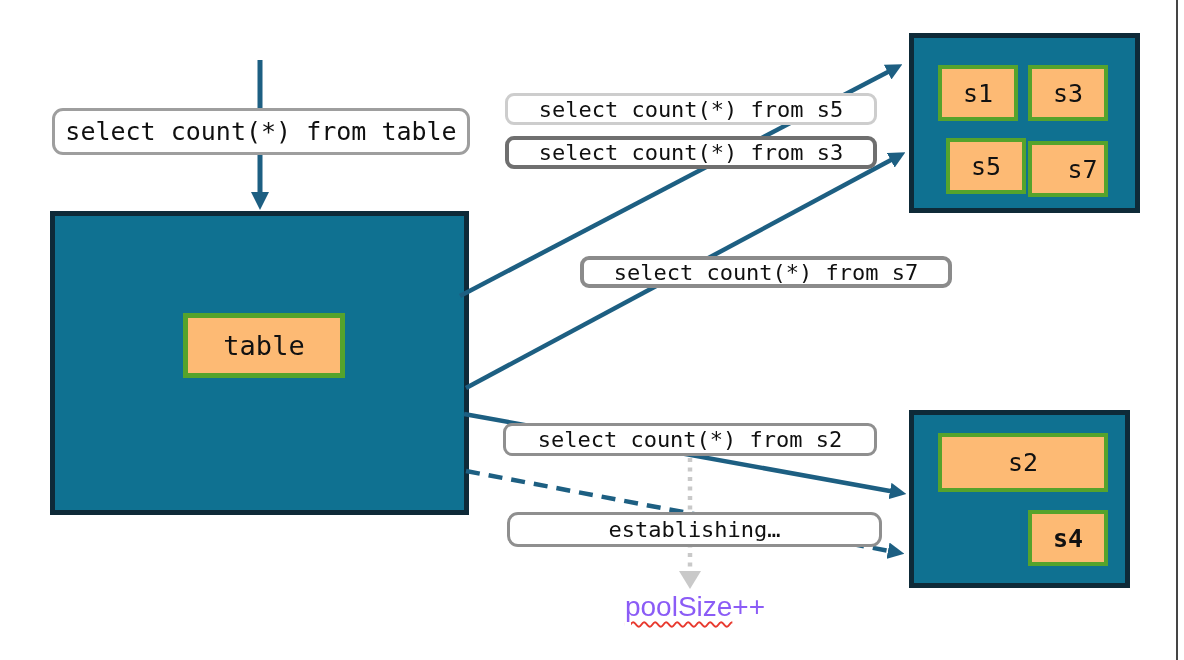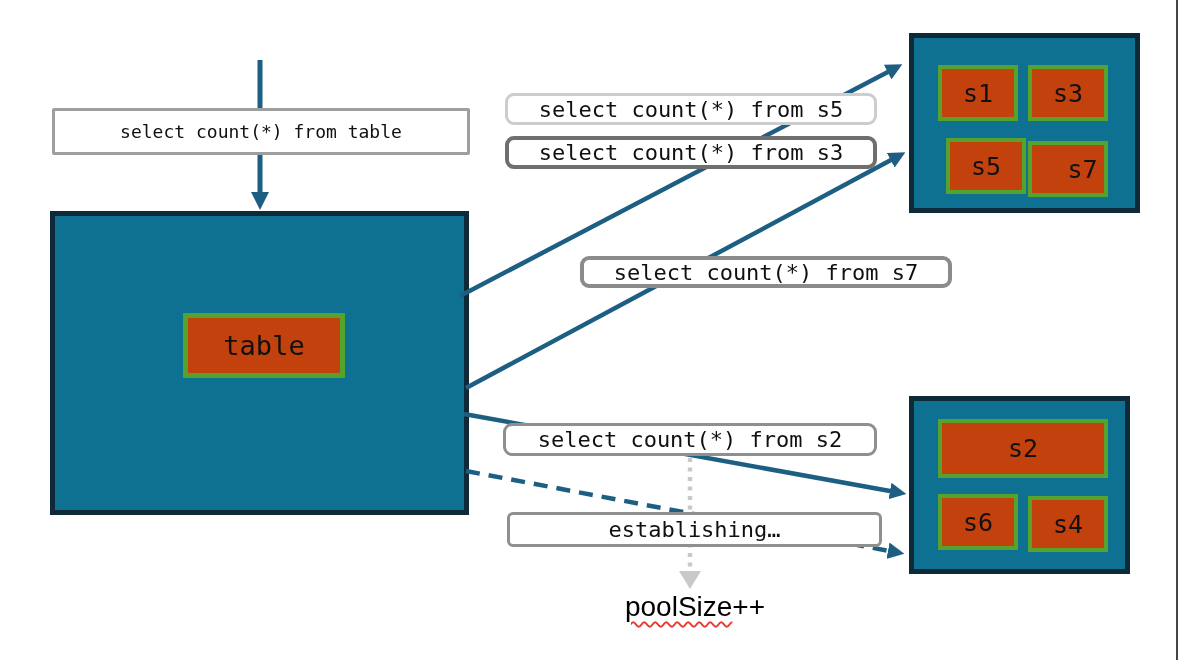--- a/index.html
+++ b/index.html
@@ -3,43 +3,43 @@
 <meta charset="utf-8">
 <style>
   html,body{margin:0;padding:0;background:#ffffff;}
   .canvas{position:relative;width:1184px;height:660px;background:#ffffff;overflow:hidden;
           font-family:"DejaVu Sans Mono","Liberation Mono",monospace;}
   svg.lines{position:absolute;left:0;top:0;width:1184px;height:660px;z-index:2;pointer-events:none;}
 
   .teal-box{position:absolute;background:#0f7191;border:5px solid #0e2a38;box-sizing:border-box;z-index:1;}
   .table-box{left:50px;top:211px;width:419px;height:304px;}
   .top-box{left:909px;top:33px;width:231px;height:180px;}
-  .bottom-box{left:909px;top:396px;width:221px;height:178px;}
+  .bottom-box{left:909px;top:410px;width:221px;height:178px;}
 
-  .white-chip{position:absolute;background:#c2410c;border:5px solid #55a32c;box-sizing:border-box;
+  .white-chip{position:absolute;background:#fdba74;border:5px solid #55a32c;box-sizing:border-box;
               display:flex;align-items:center;justify-content:center;color:#111;}
   .table-chip{left:128px;top:97px;width:162px;height:65px;font-size:27px;text-align:right;}
   .shard{width:80px;height:56px;font-size:25px;border-width:4px;}
   .shard-wide{width:170px;height:59px;font-size:25px;border-width:4px;}
   .chip-s1{left:24px;top:27px;} .chip-s3{left:114px;top:27px;}
   .chip-s5{left:32px;top:100px;} .chip-s7{left:114px;top:103px;padding-left:29px;}
-  .chip-s2{left:24px;top:18px;} .chip-s6{left:24px;top:93px;} .chip-s4{left:114px;top:95px;}
+  .chip-s2{left:24px;top:18px;} .chip-s6{left:24px;top:93px;} .chip-s4{left:114px;top:95px;font-weight:bold;}
 
   .query-label{position:absolute;background:#ffffff;border:3px solid #8f8f8f;border-radius:9px;
                box-sizing:border-box;display:flex;align-items:center;justify-content:center;
                color:#101010;z-index:3;font-size:22px;white-space:nowrap;}
-  .q-table{left:52px;top:108px;width:418px;height:47px;font-size:18px;border-color:#9e9e9e;border-radius:2px;}
+  .q-table{left:52px;top:108px;width:418px;height:47px;font-size:25px;border-color:#9e9e9e;border-radius:11px;}
   .q-s5{left:505px;top:93px;width:372px;height:32px;border-color:#cdcdcd;}
   .q-s3{left:505px;top:136px;width:372px;height:33px;border-color:#6f6f6f;border-width:4px;}
   .q-s7{left:580px;top:256px;width:372px;height:32px;border-color:#8b8b8b;border-width:4px;}
   .q-s2{left:503px;top:423px;width:374px;height:33px;}
-  .q-est{left:507px;top:512px;width:375px;height:35px;border-radius:6px;}
+  .q-est{left:507px;top:512px;width:375px;height:35px;border-radius:11px;}
 
   .poolsize{position:absolute;left:600px;top:591px;width:190px;text-align:center;z-index:3;
-            font-family:"Liberation Sans",sans-serif;font-size:28px;color:#000000;}
+            font-family:"Liberation Sans",sans-serif;font-size:28px;color:#8b5cf6;}
   .misspelled{text-decoration-line:underline;text-decoration-style:wavy;text-decoration-color:#e8392e;
               text-decoration-thickness:2px;text-underline-offset:5px;}
   .page-edge{position:absolute;left:1176px;top:0;width:2px;height:660px;background:#454545;z-index:0;}
 </style>
 </head>
 <body>
 
 <div class="canvas">
 
   <svg class="lines" viewBox="0 0 1184 660">
@@ -65,21 +65,20 @@
 
   <div class="teal-box top-box">
     <div class="white-chip shard chip-s1">s1</div>
     <div class="white-chip shard chip-s3">s3</div>
     <div class="white-chip shard chip-s5">s5</div>
     <div class="white-chip shard chip-s7">s7</div>
   </div>
 
   <div class="teal-box bottom-box">
     <div class="white-chip shard-wide chip-s2">s2</div>
-    <div class="white-chip shard chip-s6">s6</div>
     <div class="white-chip shard chip-s4">s4</div>
   </div>
 
   <div class="query-label q-table">select count(*) from table</div>
   <div class="query-label q-s5">select count(*) from s5</div>
   <div class="query-label q-s3">select count(*) from s3</div>
   <div class="query-label q-s7">select count(*) from s7</div>
   <div class="query-label q-s2">select count(*) from s2</div>
   <div class="query-label q-est">establishing…</div>
 

